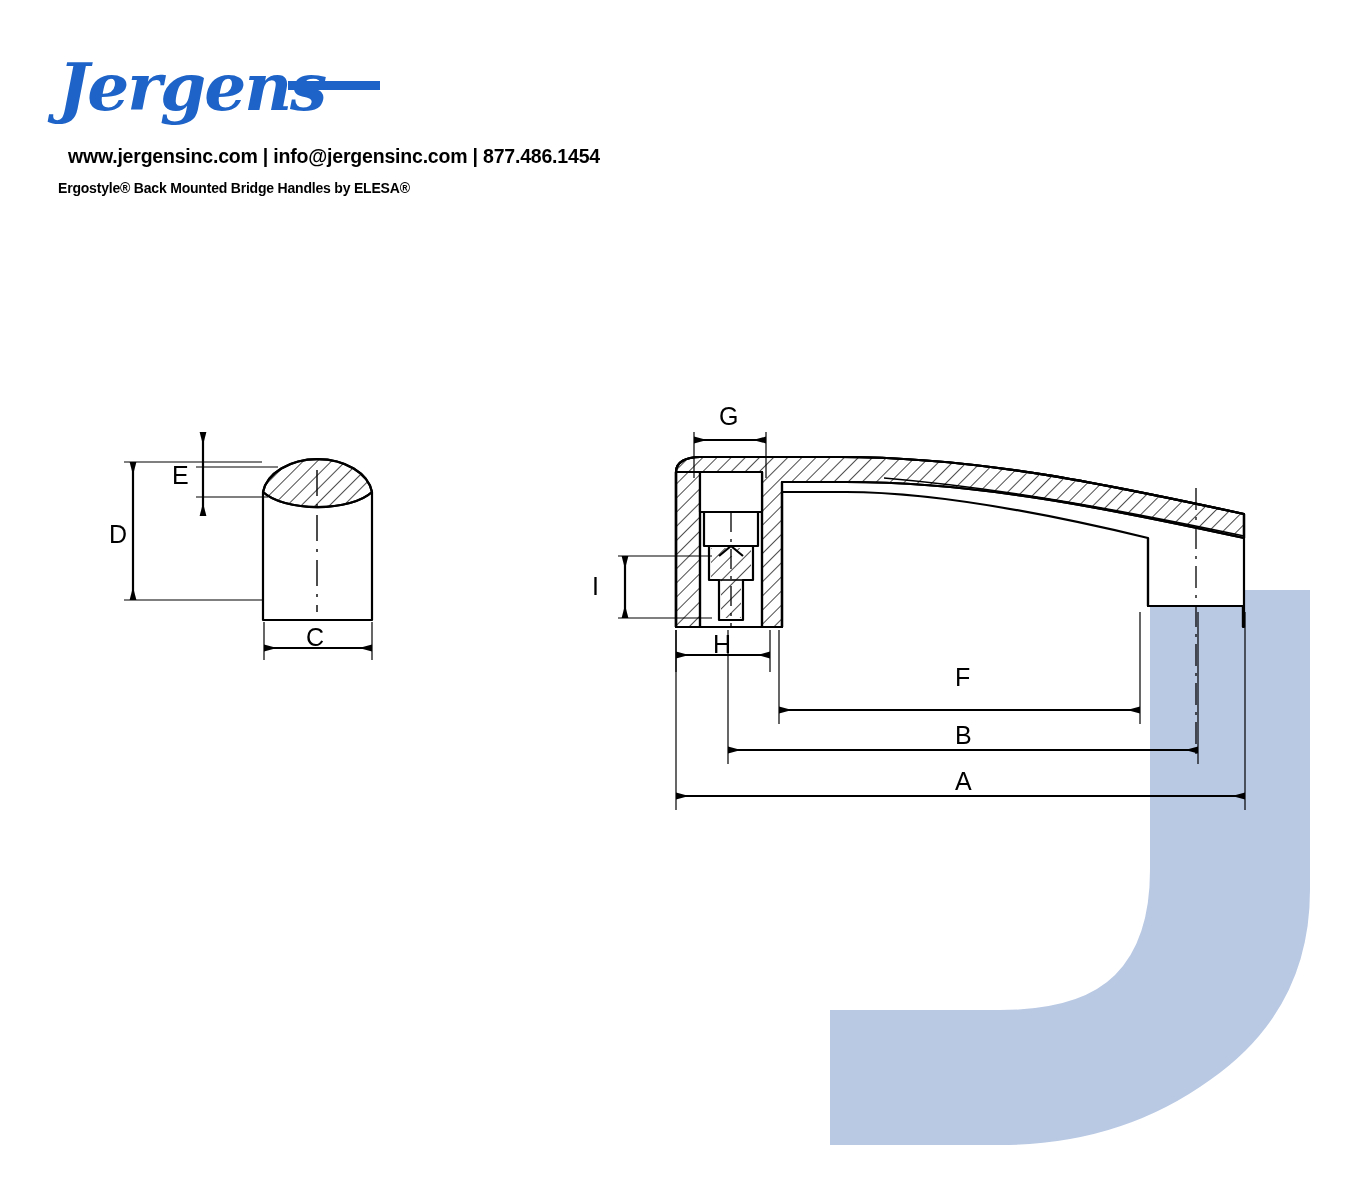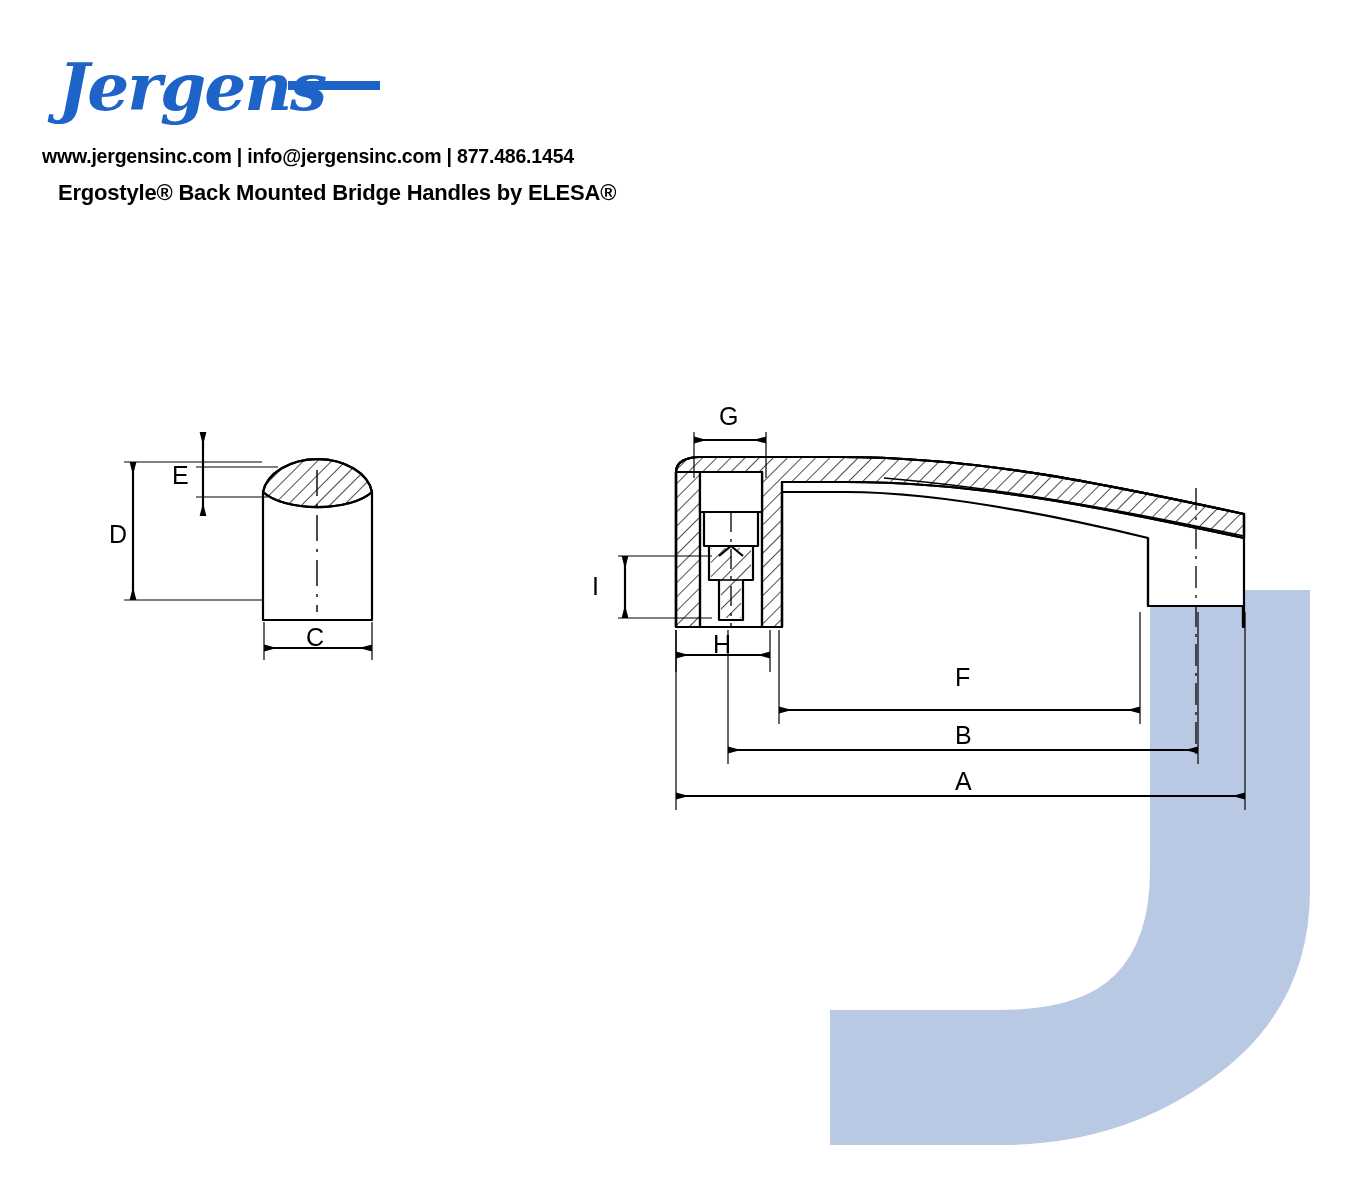--- a/index.html
+++ b/index.html
@@ -43,32 +43,32 @@
   #logo-underline {
     position: absolute;
     left: 230px;
     top: 33px;
     width: 92px;
     height: 9px;
     background: #1e64c8;
   }
   #contact-line {
     position: absolute;
-    left: 42px;
+    left: 68px;
     top: 145px;
     font-size: 19.5px;
     font-weight: bold;
     letter-spacing: -0.2px;
     white-space: nowrap;
   }
   #product-title {
     position: absolute;
     left: 58px;
     top: 180px;
-    font-size: 22px;
+    font-size: 14px;
     font-weight: bold;
     letter-spacing: -0.2px;
     white-space: nowrap;
   }
 
   
   #watermark {
     position: absolute;
     left: 770px;
     top: 590px;

